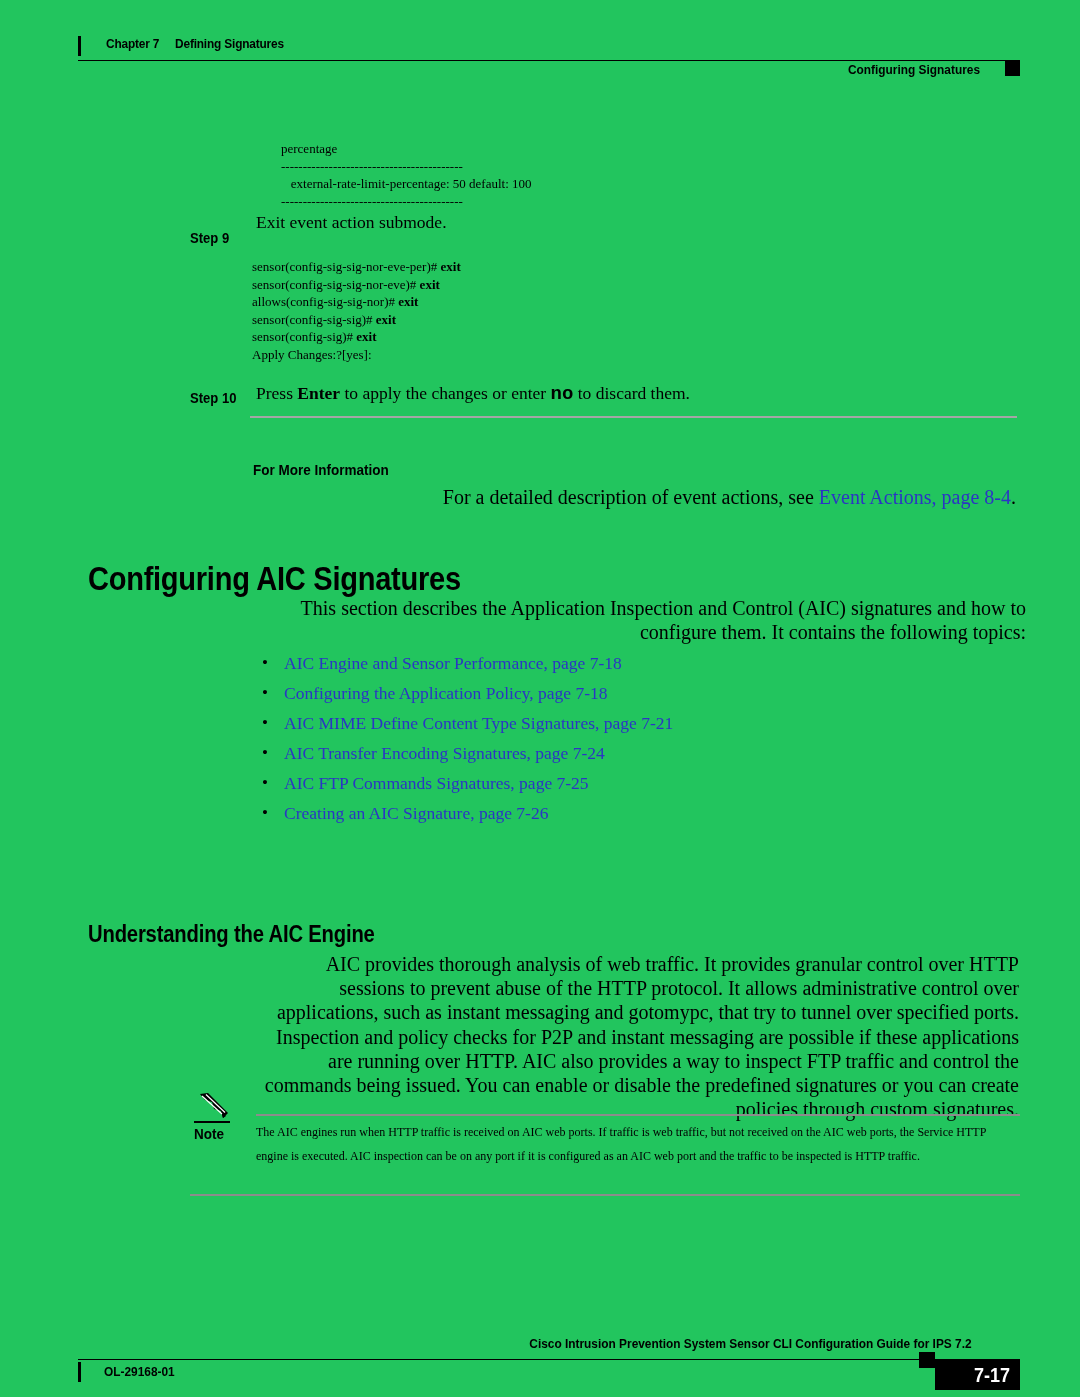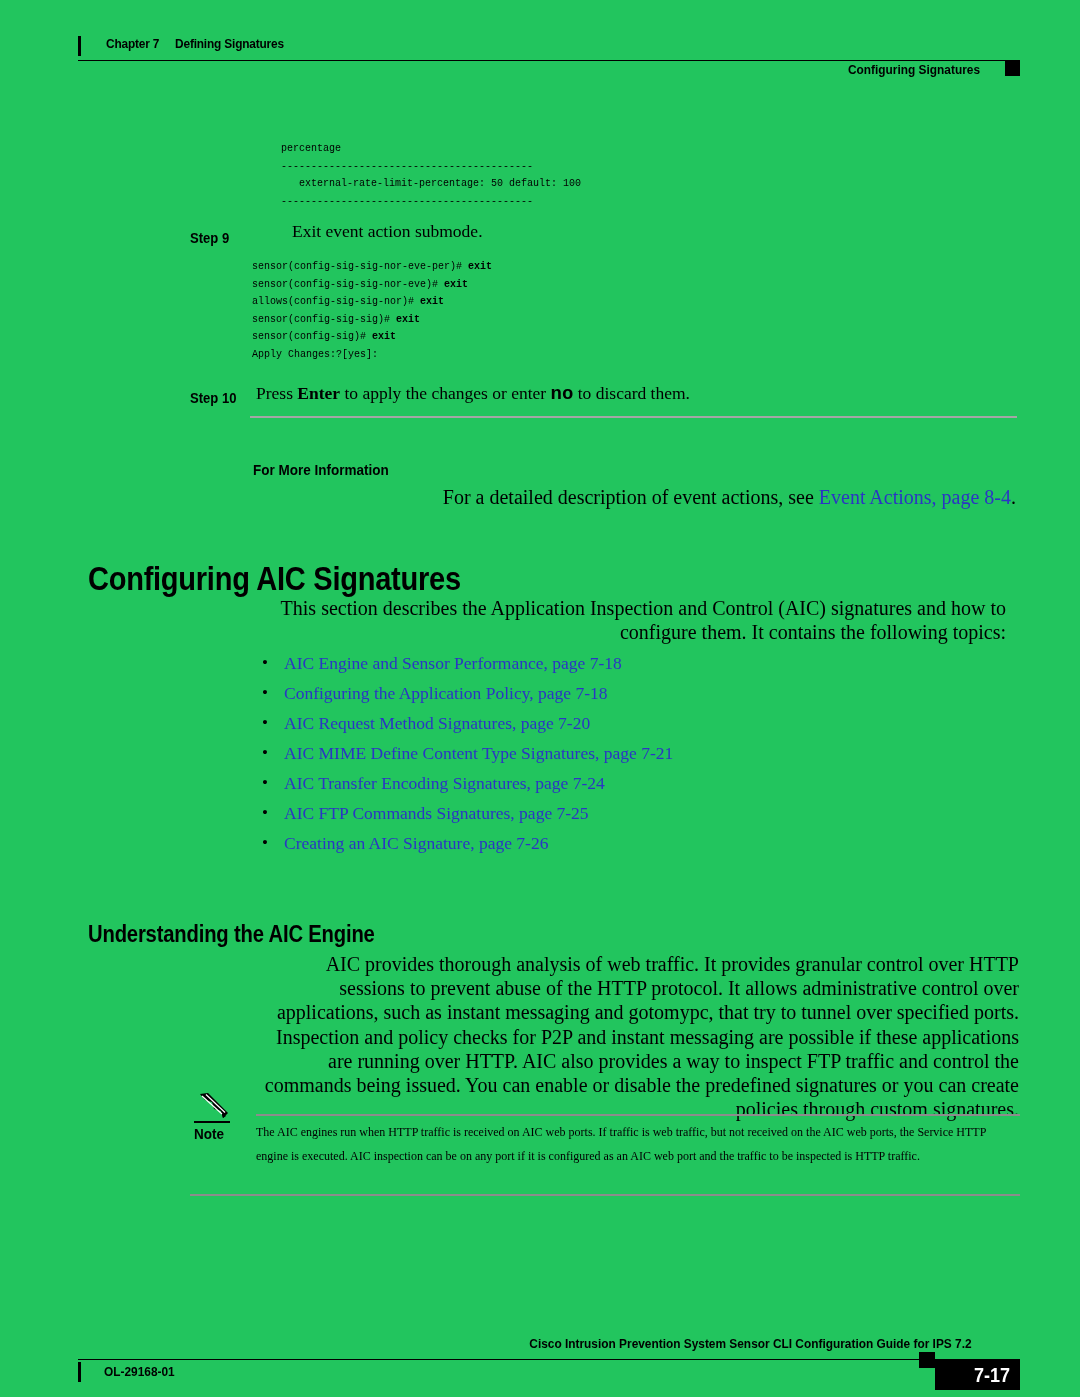--- a/index.html
+++ b/index.html
@@ -71,22 +71,22 @@
     right: 0;
     top: 29px;
     width: 15px;
     height: 15px;
     background: #000;
   }
 
   
   .code-block {
     position: absolute;
-    font-family: Liberation Mono, monospace;
-    font-size: 10px;
+    font-family: Liberation Serif, serif;
+    font-size: 13px;
     line-height: 17.6px;
     color: #000;
     white-space: pre;
   }
   .code-block b { font-weight: bold; }
 
   .cli-top { left: 281px; top: 140px; }
   .cli-exit { left: 252px; top: 258px; }
   .step-label {
     position: absolute;
@@ -314,45 +314,44 @@
     <div class="header-right">Configuring Signatures</div>
     <div class="header-square"></div>
   </div>
 
   <div class="code-block cli-top">percentage
 ------------------------------------------
    external-rate-limit-percentage: 50 default: 100
 ------------------------------------------</div>
 
   <div class="step-label" style="left:190px; top:230px;">Step 9</div>
-  <div class="step-text" style="top:221px;margin-left:36px;">Exit event action submode.</div>
+  <div class="step-text" style="top:212px;">Exit event action submode.</div>
 
   <div class="code-block cli-exit"><span>sensor(config-sig-sig-nor-eve-per)# </span><b>exit</b>
 <span>sensor(config-sig-sig-nor-eve)# </span><b>exit</b>
 <span>allows(config-sig-sig-nor)# </span><b>exit</b>
 <span>sensor(config-sig-sig)# </span><b>exit</b>
 <span>sensor(config-sig)# </span><b>exit</b>
 <span>Apply Changes:?[yes]:</span></div>
 
   <div class="step-label" style="left:190px; top:390px;">Step 10</div>
   <div class="step-text" style="top:383px;"><span>Press </span><b>Enter</b><span> to apply the changes or enter </span><span class="mono-inline">no</span><span> to discard them.</span></div>
 
   <div class="hrule-gray" style="left:250px; top:416px; width:767px; height:2px;"></div>
 
   <div class="sub-label" style="left:253px; top:461px;">For More Information</div>
   <div class="body-text" style="left:256px; top:485px; width:760px; white-space:nowrap;"><span>For a detailed description of event actions, see </span><span class="link">Event Actions, page 8-4</span><span>.</span></div>
 
   <div class="h1" style="top:560px;">Configuring AIC Signatures</div>
 
-  <div class="body-text" style="left:244px; top:596px; width:762px;">This section describes the Application Inspection and Control (AIC) signatures and how to configure them. It contains the following topics:</div>
+  <div class="body-text" style="left:264px; top:596px; width:762px;">This section describes the Application Inspection and Control (AIC) signatures and how to configure them. It contains the following topics:</div>
 
   <div class="bullet-list">
     <div class="bullet-item">AIC Engine and Sensor Performance, page 7-18</div>
     <div class="bullet-item">Configuring the Application Policy, page 7-18</div>
-    <div class="bullet-item">AIC Request Method Signatures, page 7-20</div>
     <div class="bullet-item">AIC MIME Define Content Type Signatures, page 7-21</div>
     <div class="bullet-item">AIC Transfer Encoding Signatures, page 7-24</div>
     <div class="bullet-item">AIC FTP Commands Signatures, page 7-25</div>
     <div class="bullet-item">Creating an AIC Signature, page 7-26</div>
   </div>
 
   <div class="h2" style="top:921px;">Understanding the AIC Engine</div>
 
   <div class="body-text" style="left:256px; top:952px; width:763px;">AIC provides thorough analysis of web traffic. It provides granular control over HTTP sessions to prevent abuse of the HTTP protocol. It allows administrative control over applications, such as instant messaging and gotomypc, that try to tunnel over specified ports. Inspection and policy checks for P2P and instant messaging are possible if these applications are running over HTTP. AIC also provides a way to inspect FTP traffic and control the commands being issued. You can enable or disable the predefined signatures or you can create policies through custom signatures.</div>
 

